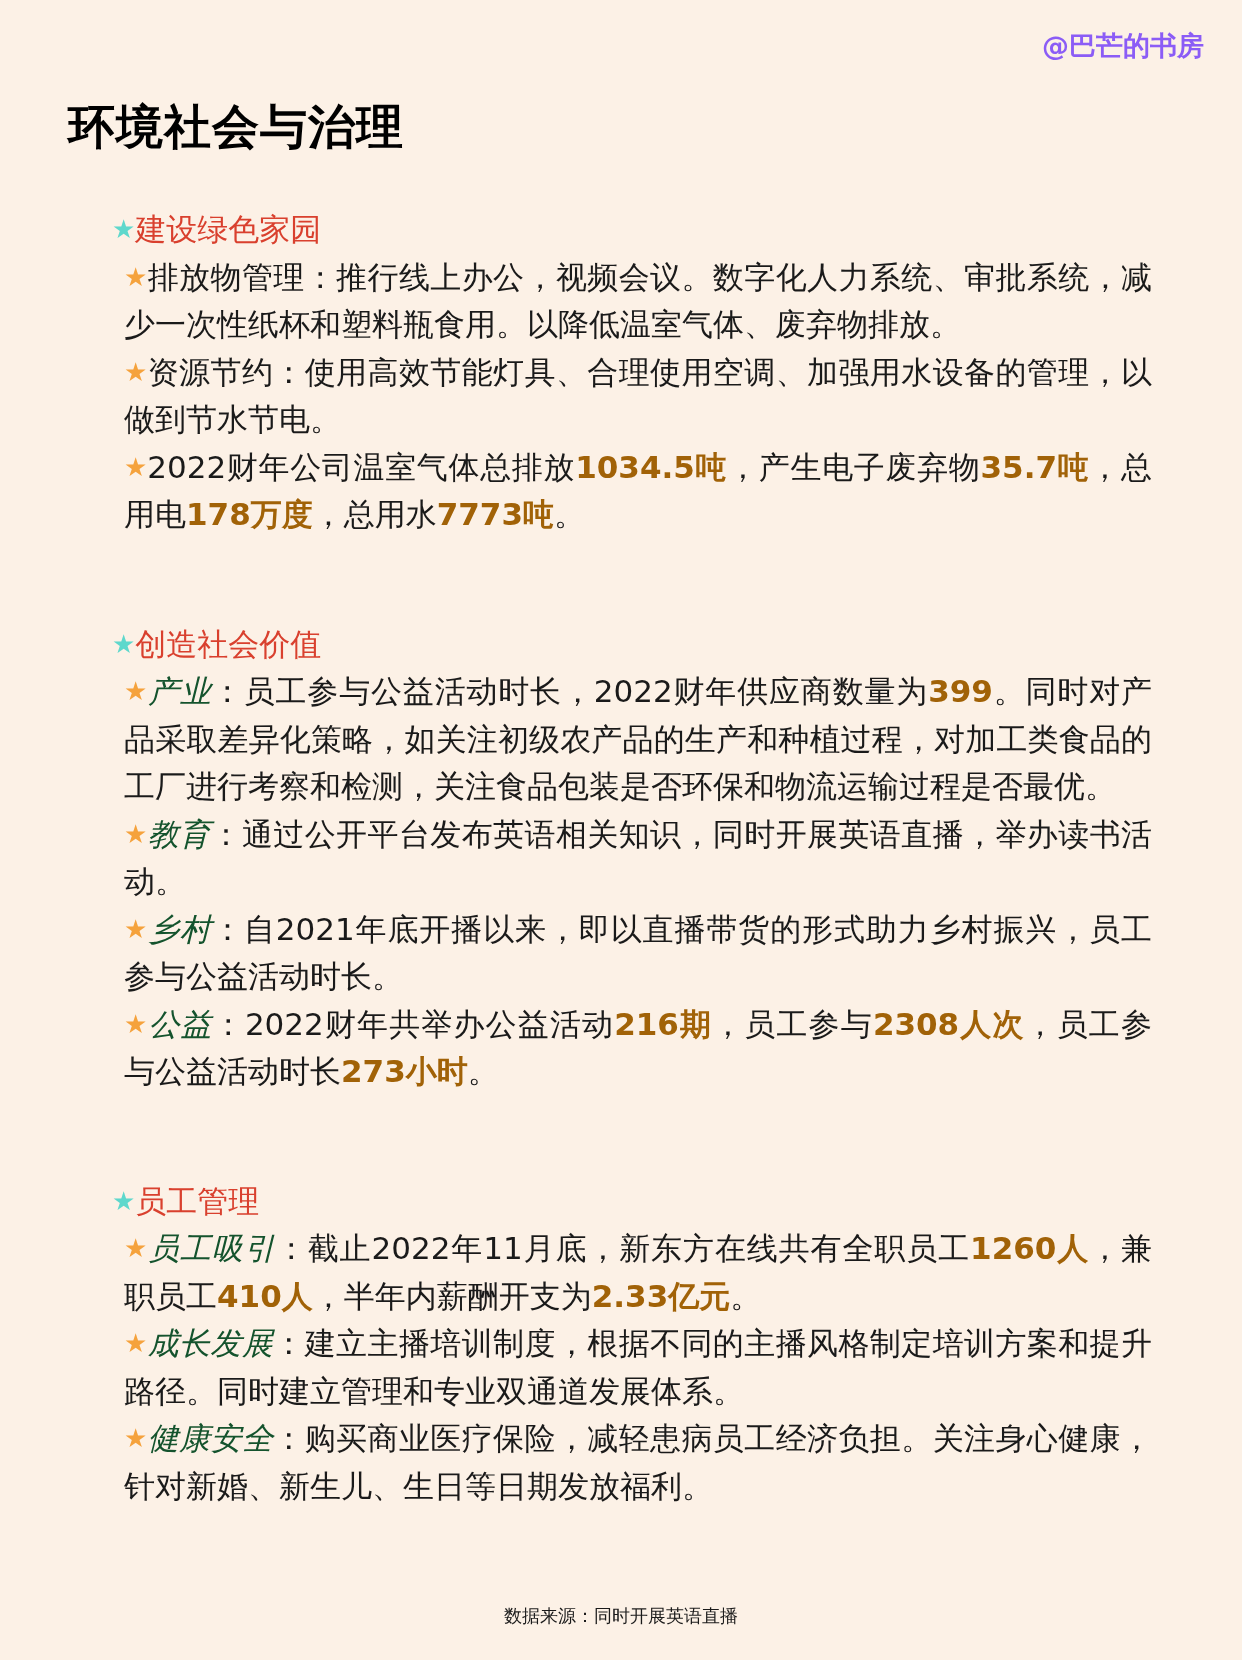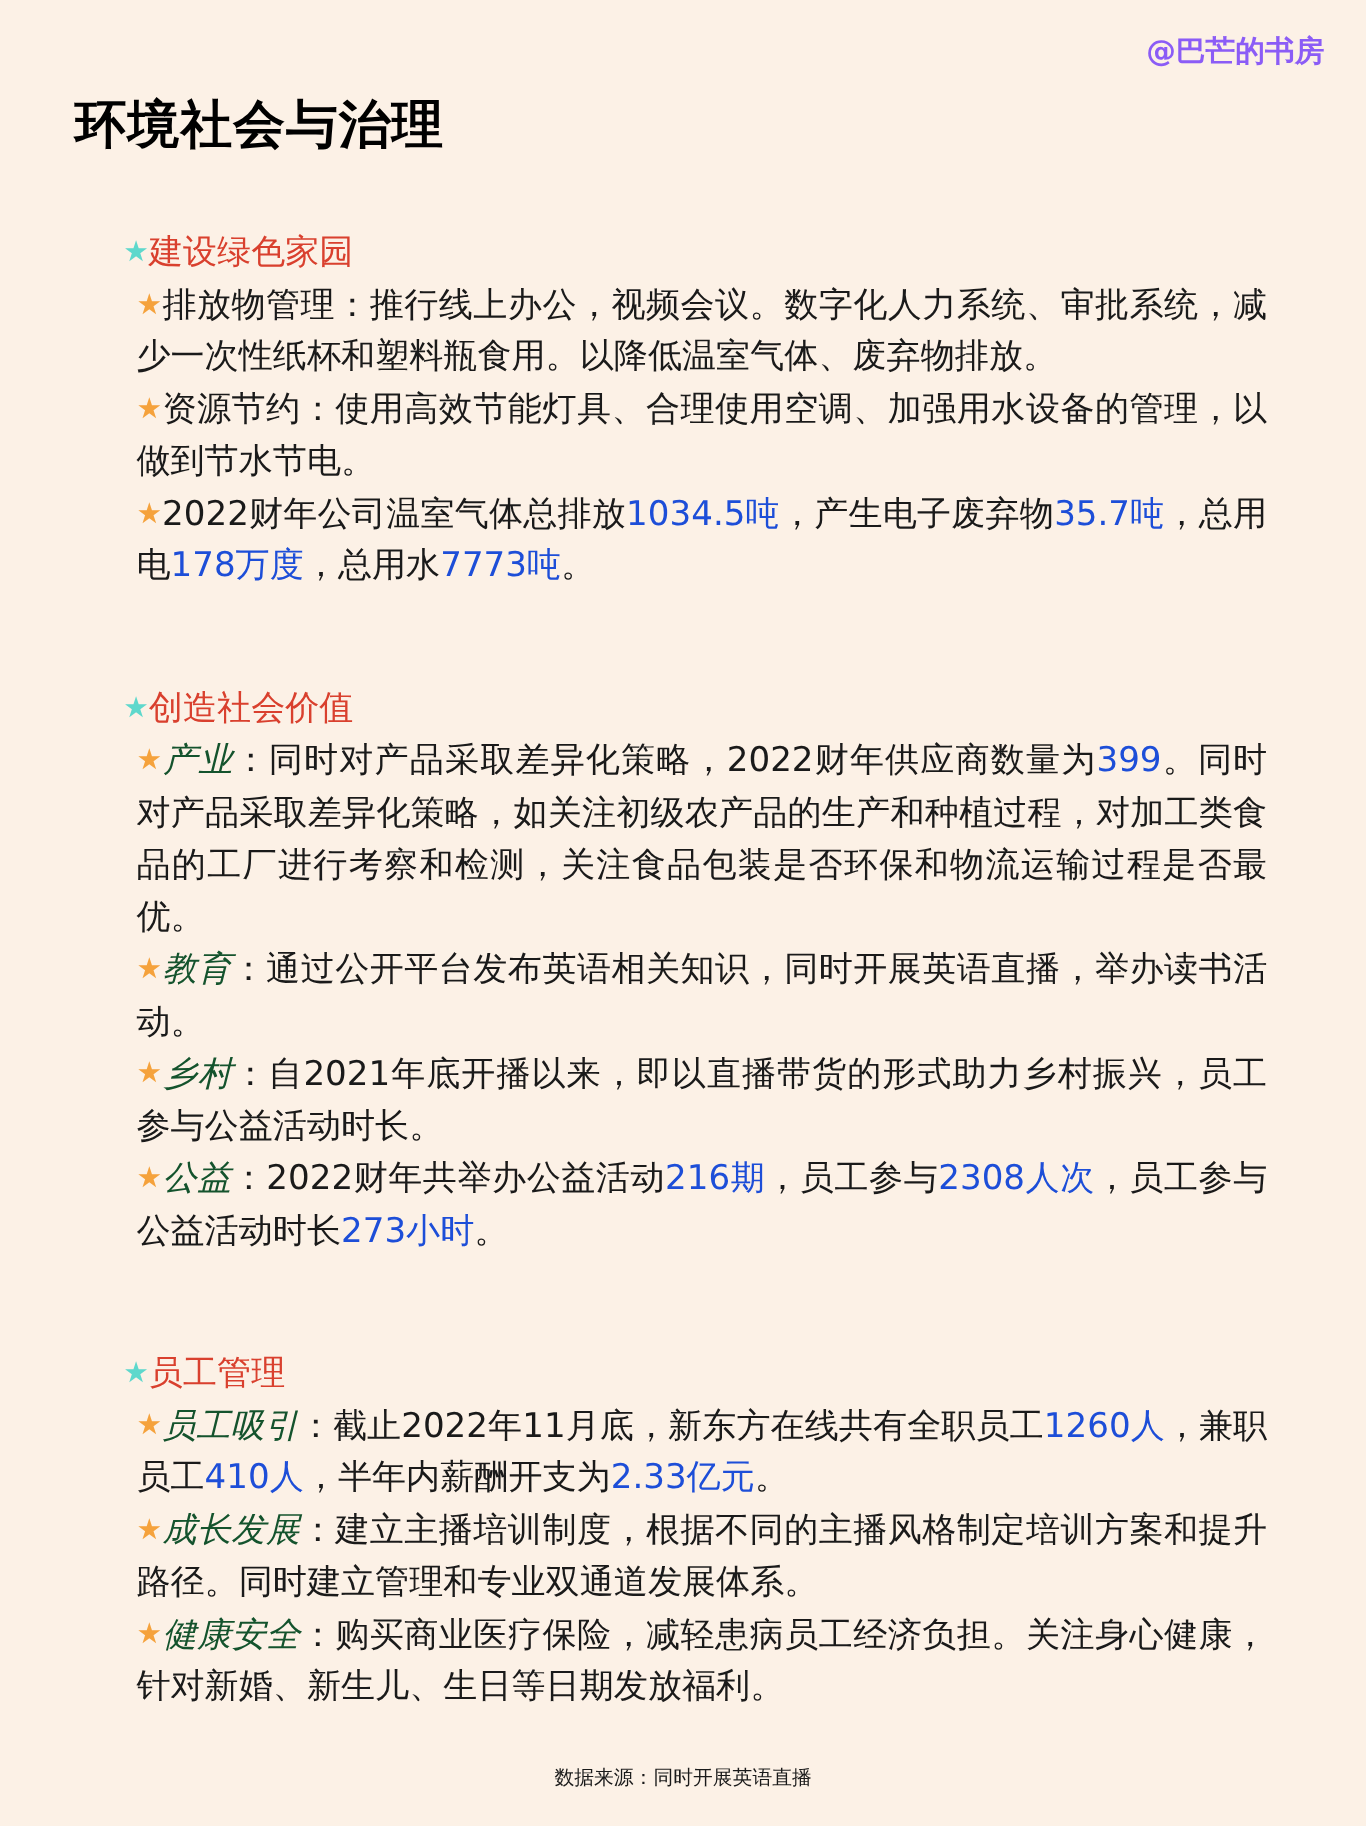--- a/index.html
+++ b/index.html
@@ -10,37 +10,37 @@
       overflow: hidden;
       font-family: "DejaVu Sans", "Liberation Sans", sans-serif;
       color: #1a1a1a;
     }
     .handle {
       position: absolute; right: 38px; top: 28px;
       font-size: 27px; font-weight: bold; color: #8b5cf6;
       letter-spacing: 0px;
     }
     .page-title {
-      position: absolute; left: 68px; top: 82px;
+      position: absolute; left: 68px; top: 96px;
       font-size: 47px; font-weight: bold; color: #000;
       letter-spacing: 1px;
     }
     .content {
       position: absolute; left: 112px; top: 206px; width: 1040px;
       font-size: 31px; line-height: 47.5px;
     }
     .section { margin-bottom: 82px; }
     .section:last-child { margin-bottom: 0; }
     .section-heading { color: #d9402e; }
     .star { display: inline-block; font-size: 26px; vertical-align: 2px; }
     .star.teal { color: #5ed8cc; }
     .star.orange { color: #f5a23c; }
     .label-red { color: #14532d; font-style: italic; }
     .label-black { color: #1a1a1a; }
-    .hl { color: #1d4ed8; }
+    .hl { color: #a16207; font-weight: bold; }
     .para { text-align: justify; margin-left: 12px; }
     .footer {
       position: absolute; left: 0; right: 0; top: 1604px;
       text-align: center; font-size: 18px; color: #1a1a1a;
     }
   </style>
 </head>
 <body>
 
 <div class="handle">@巴芒的书房</div>
@@ -48,21 +48,21 @@
 
 <div class="content">
   <div class="section">
       <div class="section-heading"><span class="star teal">★</span><span>建设绿色家园</span></div>
       <div class="para"><span class="star orange">★</span><span class="label-black">排放物管理</span><span class="label-black">：</span><span>推行线上办公，视频会议。数字化人力系统、审批系统，减少一次性纸杯和塑料瓶食用。以降低温室气体、废弃物排放。</span></div>
       <div class="para"><span class="star orange">★</span><span class="label-black">资源节约</span><span class="label-black">：</span><span>使用高效节能灯具、合理使用空调、加强用水设备的管理，以做到节水节电。</span></div>
       <div class="para"><span class="star orange">★</span><span>2022财年公司温室气体总排放</span><span class="hl">1034.5吨</span><span>，产生电子废弃物</span><span class="hl">35.7吨</span><span>，总用电</span><span class="hl">178万度</span><span>，总用水</span><span class="hl">7773吨</span><span>。</span></div>
     </div>
   <div class="section">
       <div class="section-heading"><span class="star teal">★</span><span>创造社会价值</span></div>
-      <div class="para"><span class="star orange">★</span><span class="label-red">产业</span><span class="label-black">：</span><span>同时对产品采取差异化策略，2022财年供应商数量为</span><span class="hl">399</span><span>。同时对产品采取差异化策略，如关注初级农产品的生产和种植过程，对加工类食品的工厂进行考察和检测，关注食品包装是否环保和物流运输过程是否最优。</span></div>
+      <div class="para"><span class="star orange">★</span><span class="label-red">产业</span><span class="label-black">：</span><span>员工参与公益活动时长，2022财年供应商数量为</span><span class="hl">399</span><span>。同时对产品采取差异化策略，如关注初级农产品的生产和种植过程，对加工类食品的工厂进行考察和检测，关注食品包装是否环保和物流运输过程是否最优。</span></div>
       <div class="para"><span class="star orange">★</span><span class="label-red">教育</span><span class="label-black">：</span><span>通过公开平台发布英语相关知识，同时开展英语直播，举办读书活动。</span></div>
       <div class="para"><span class="star orange">★</span><span class="label-red">乡村</span><span class="label-black">：</span><span>自2021年底开播以来，即以直播带货的形式助力乡村振兴，员工参与公益活动时长。</span></div>
       <div class="para"><span class="star orange">★</span><span class="label-red">公益</span><span class="label-black">：</span><span>2022财年共举办公益活动</span><span class="hl">216期</span><span>，员工参与</span><span class="hl">2308人次</span><span>，员工参与公益活动时长</span><span class="hl">273小时</span><span>。</span></div>
     </div>
   <div class="section">
       <div class="section-heading"><span class="star teal">★</span><span>员工管理</span></div>
       <div class="para"><span class="star orange">★</span><span class="label-red">员工吸引</span><span class="label-black">：</span><span>截止2022年11月底，新东方在线共有全职员工</span><span class="hl">1260人</span><span>，兼职员工</span><span class="hl">410人</span><span>，半年内薪酬开支为</span><span class="hl">2.33亿元</span><span>。</span></div>
       <div class="para"><span class="star orange">★</span><span class="label-red">成长发展</span><span class="label-black">：</span><span>建立主播培训制度，根据不同的主播风格制定培训方案和提升路径。同时建立管理和专业双通道发展体系。</span></div>
       <div class="para"><span class="star orange">★</span><span class="label-red">健康安全</span><span class="label-black">：</span><span>购买商业医疗保险，减轻患病员工经济负担。关注身心健康，针对新婚、新生儿、生日等日期发放福利。</span></div>
     </div>

